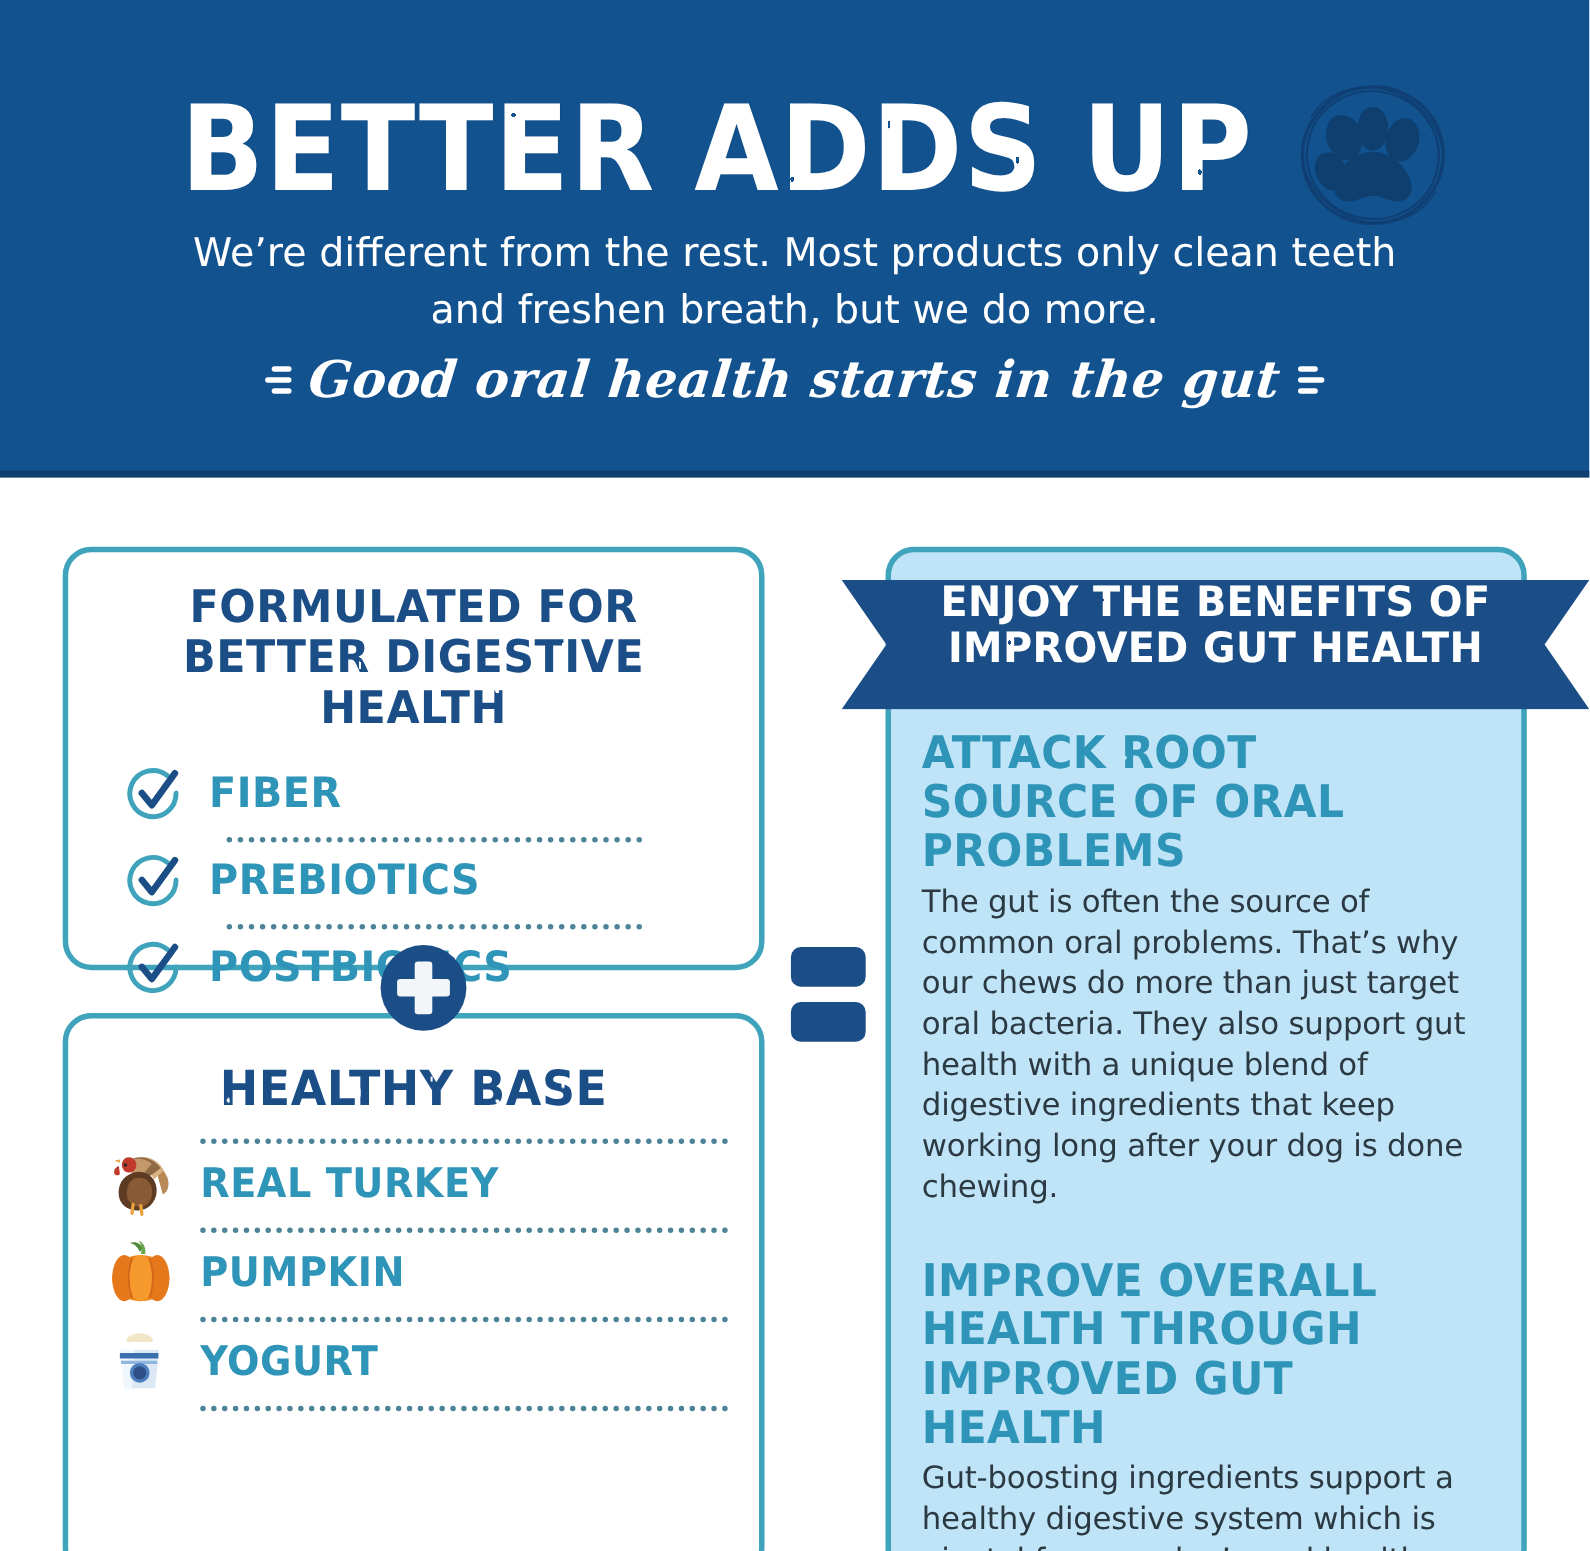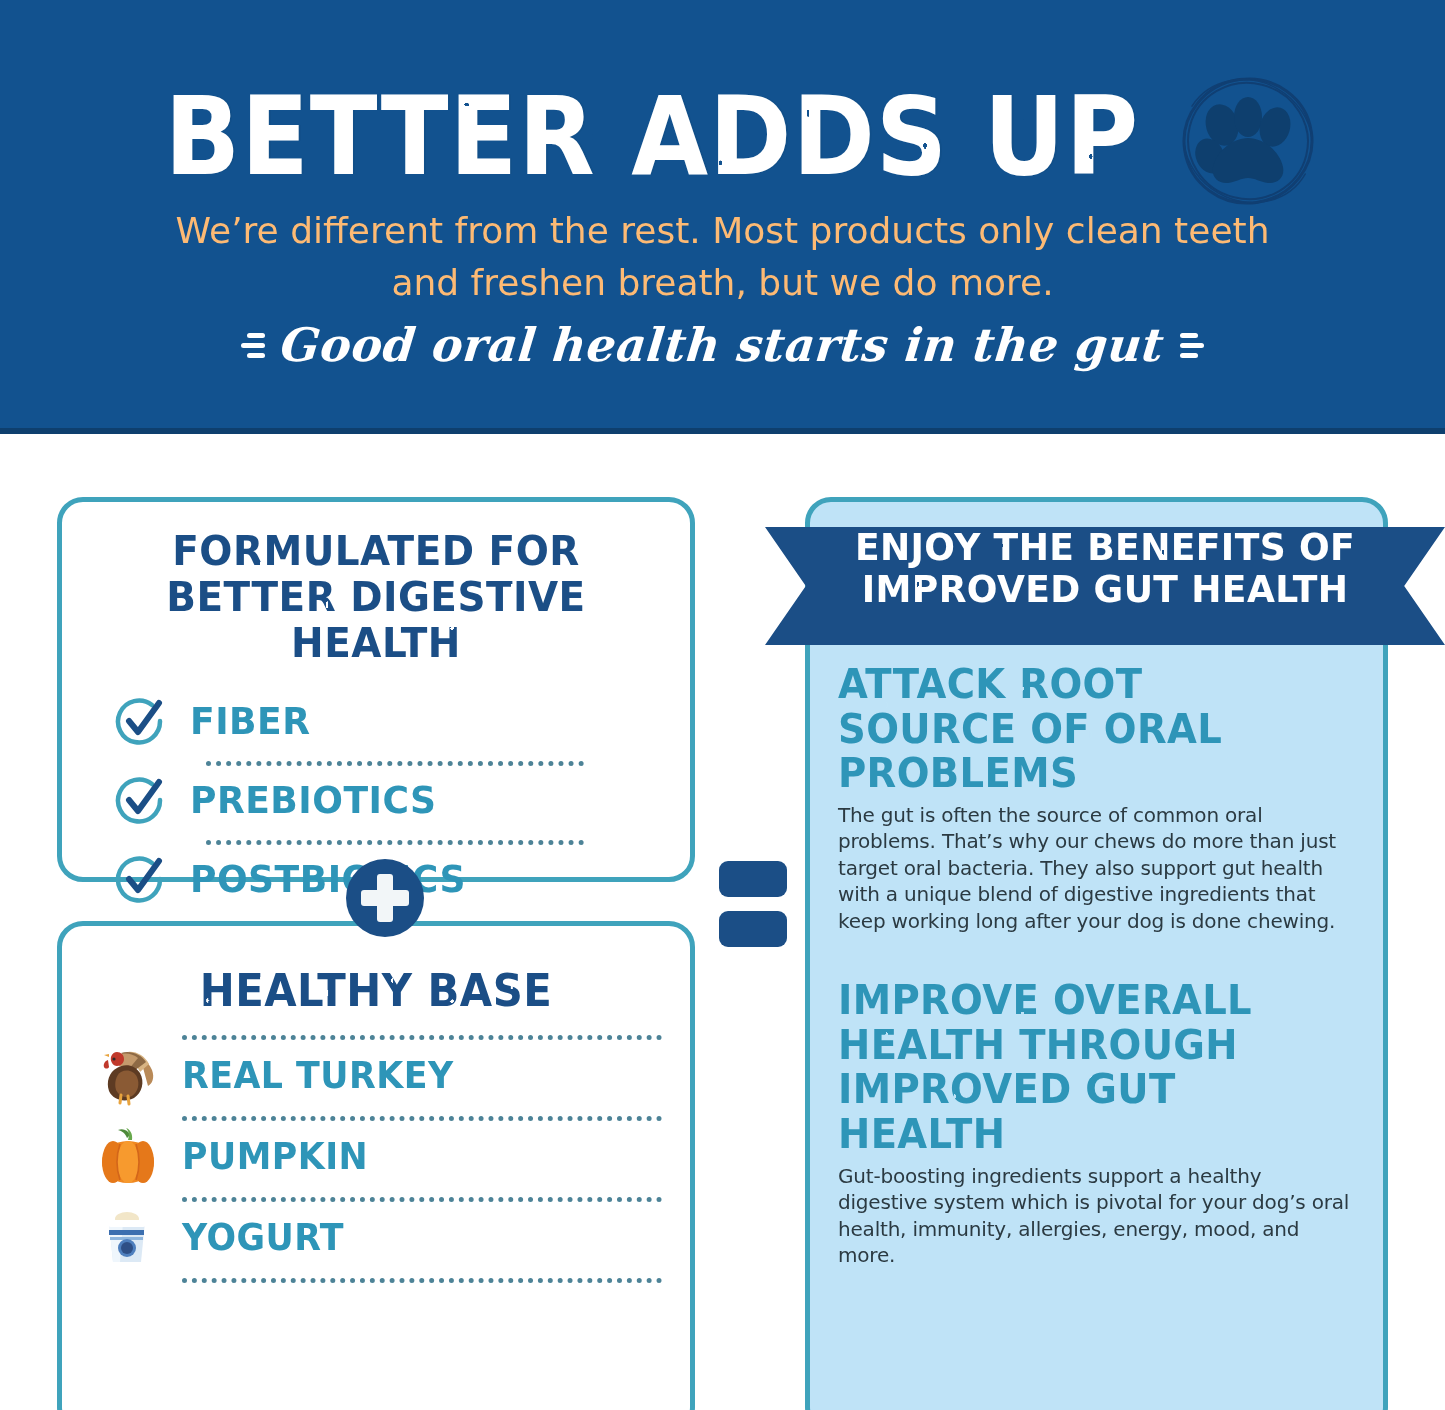--- a/index.html
+++ b/index.html
@@ -83,21 +83,21 @@
   .hero-sub {
     position: absolute;
     left: 50%;
     transform: translateX(-50%);
     top: 205px;
     width: 1120px;
     font-family: "DejaVu Sans", sans-serif;
     font-size: 36px;
     line-height: 1.45;
     font-weight: 500;
-    color: #fdba74;
+    color: #ffffff;
   }
   .hero-script {
     position: absolute;
     left: 50%;
     transform: translateX(-50%);
     top: 318px;
     width: 1200px;
     display: flex;
     align-items: center;
     justify-content: center;
@@ -384,21 +384,21 @@
       radial-gradient(ellipse 2px 4px at 24% 66%, #BFE3F7 60%, transparent 62%),
       radial-gradient(ellipse 3px 3px at 38% 20%, #BFE3F7 60%, transparent 62%),
       radial-gradient(ellipse 2px 6px at 52% 54%, #BFE3F7 60%, transparent 62%),
       radial-gradient(ellipse 2px 4px at 66% 28%, #BFE3F7 60%, transparent 62%),
       radial-gradient(ellipse 3px 3px at 80% 70%, #BFE3F7 60%, transparent 62%),
       radial-gradient(ellipse 2px 5px at 92% 44%, #BFE3F7 60%, transparent 62%);
   }
   .benefit-body {
     margin-top: 6px;
     font-family: "DejaVu Sans", sans-serif;
-    font-size: 20px;
+    font-size: 28px;
     line-height: 1.32;
     color: #2B3A42;
     letter-spacing: -0.2px;
   }
 </style>
 </head>
 <body>
 
 <div class="header">
   <div class="header-inner">

